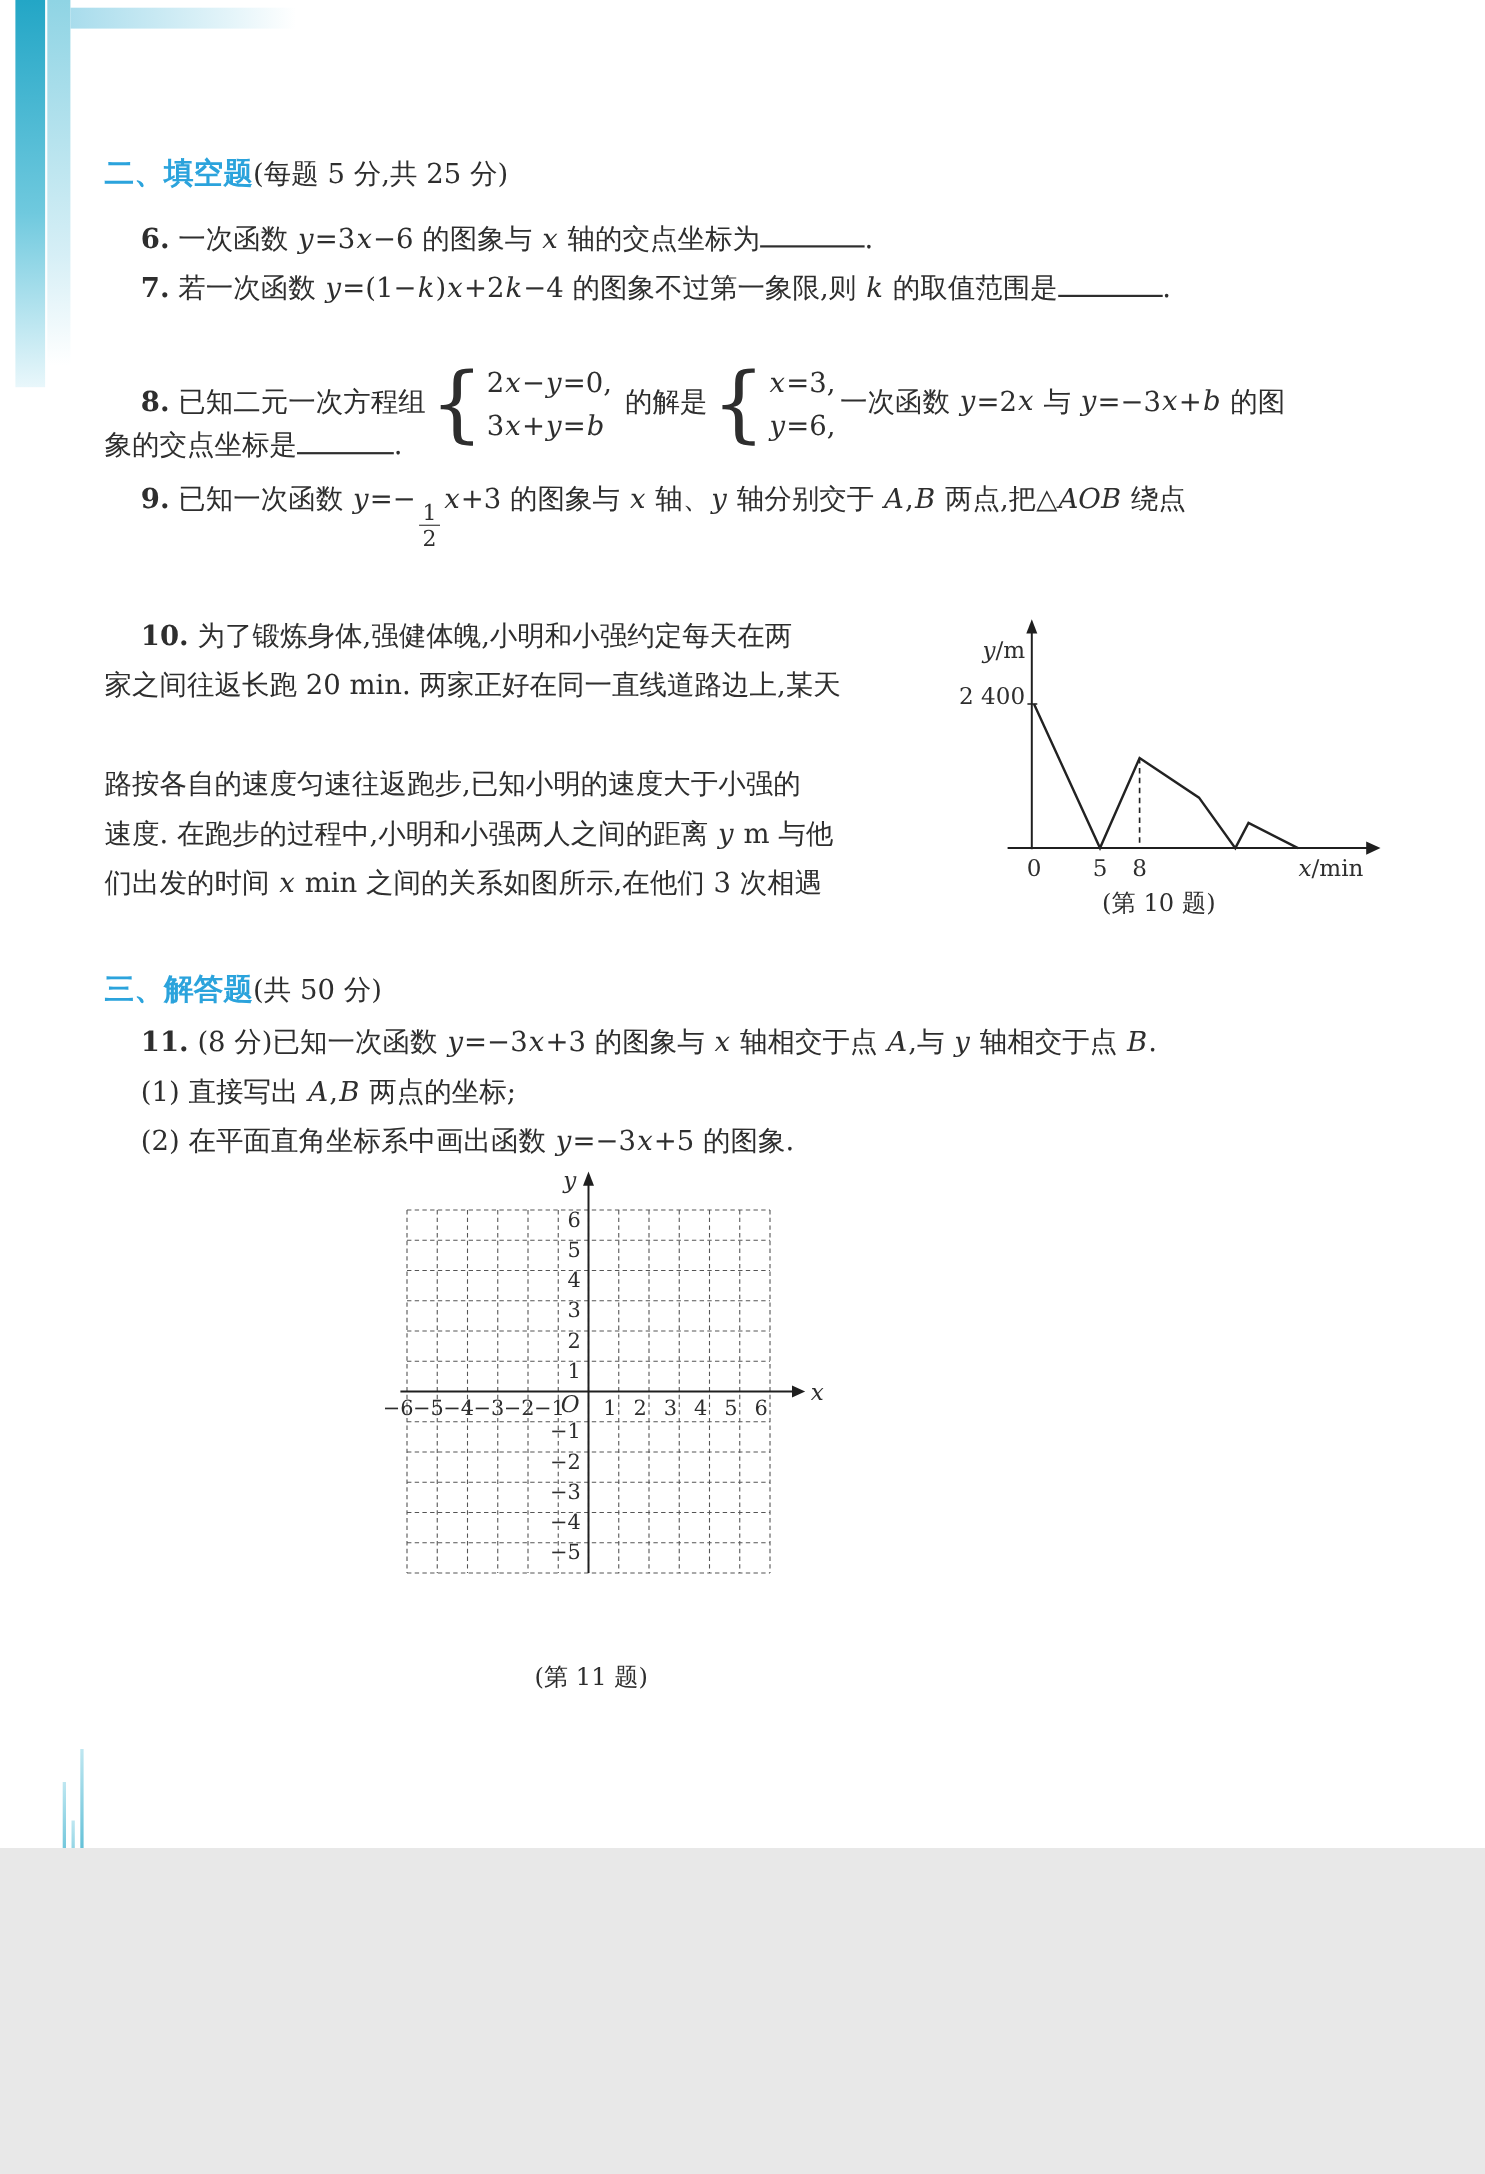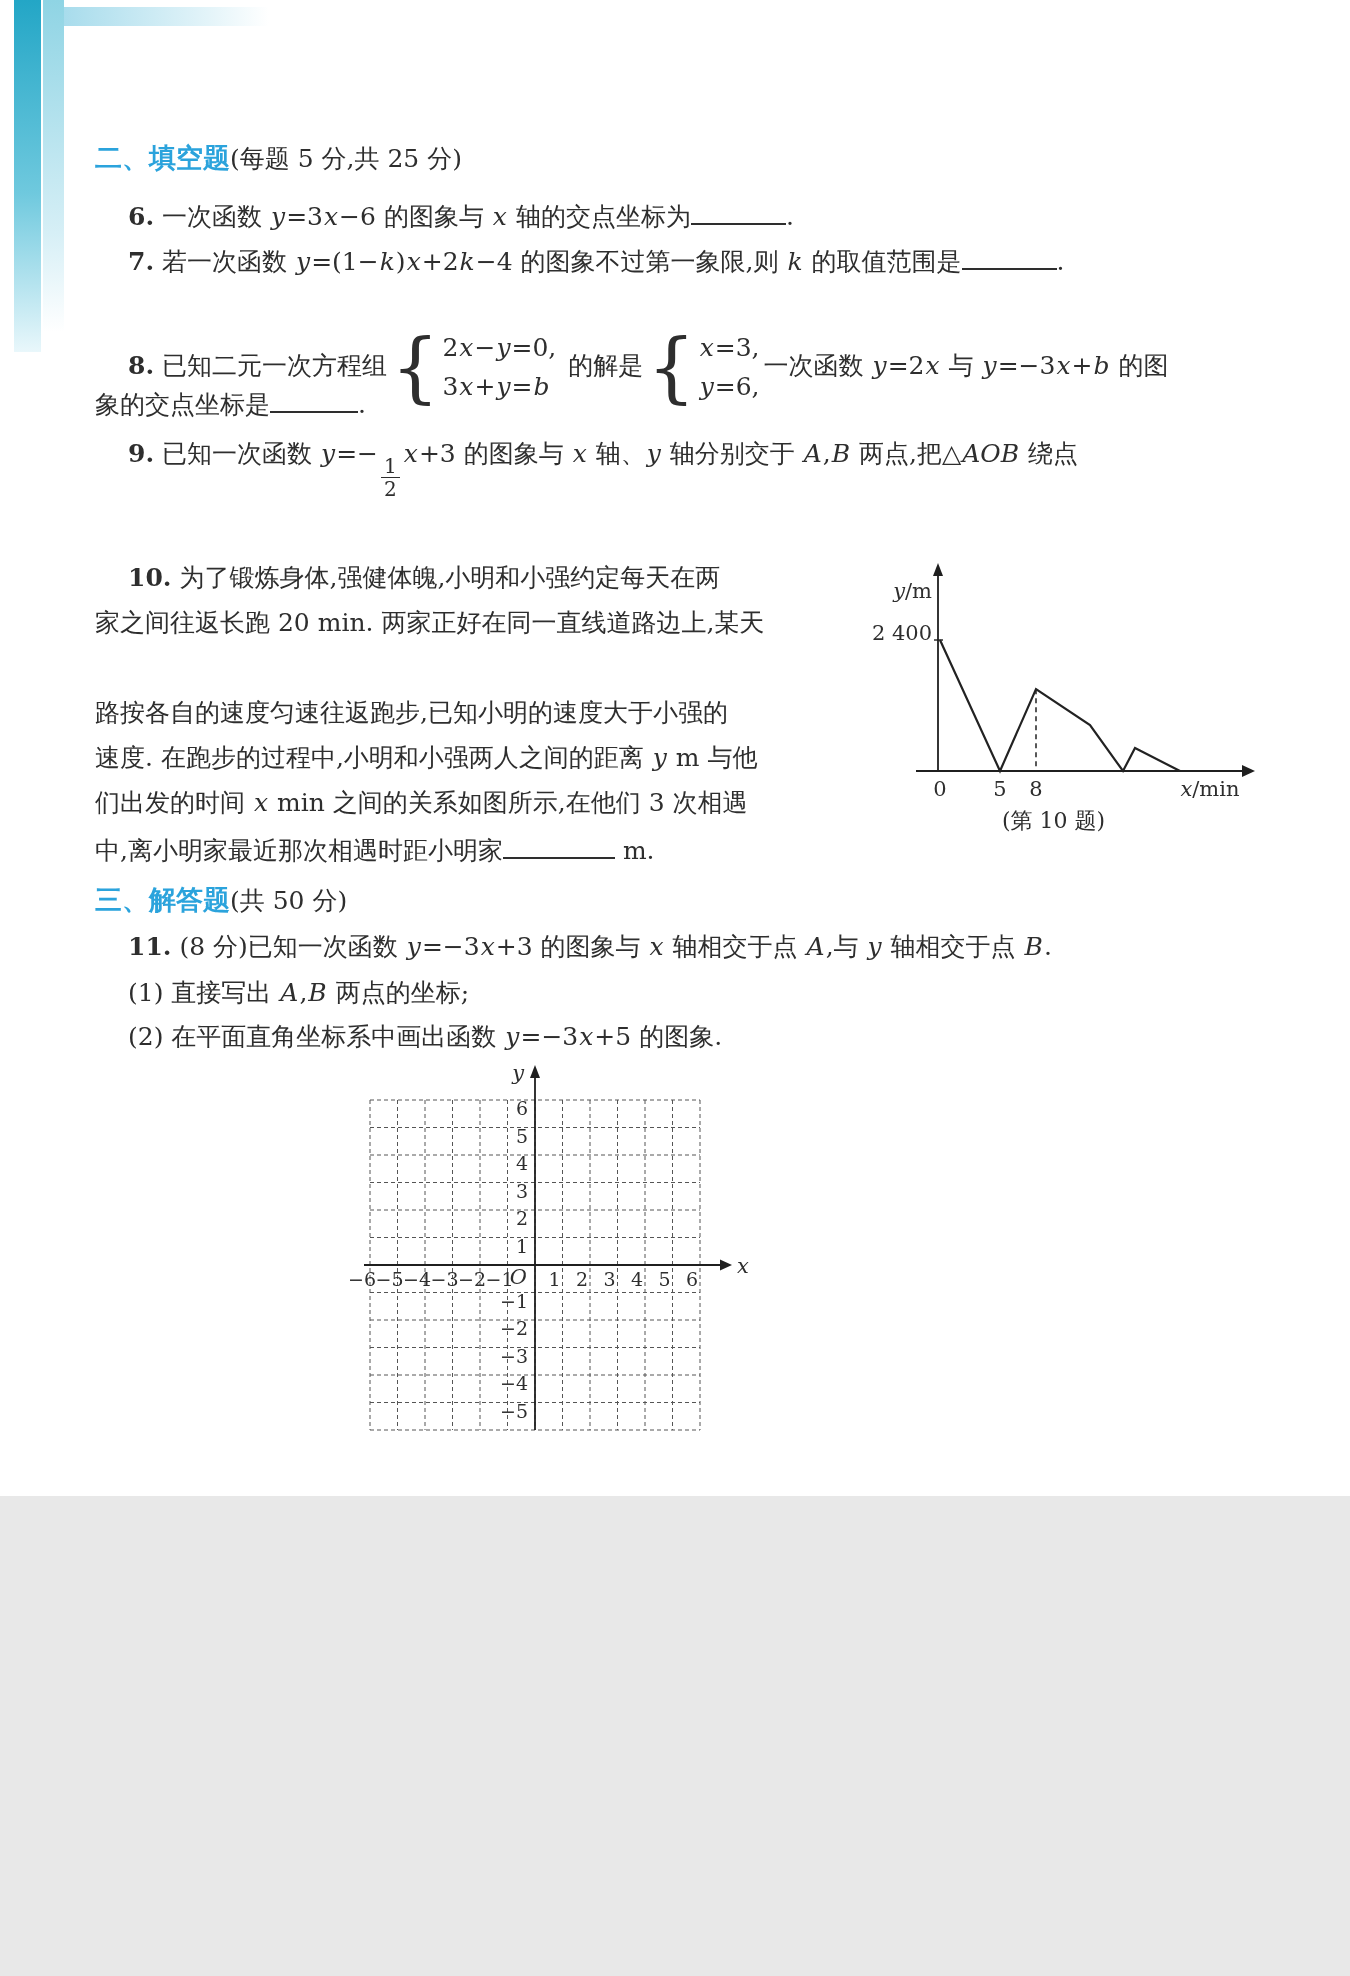--- a/index.html
+++ b/index.html
@@ -1,16 +1,16 @@
 <!DOCTYPE html>
 <html><head>
 <meta charset="utf-8">
 <style>
   html,body{margin:0;padding:0;background:#e8e8e8;}
-  .page{position:relative;width:1350px;height:1496px;background:#ffffff;overflow:hidden;
+  .page{position:relative;width:1350px;height:1680px;background:#ffffff;overflow:hidden;
         font-family:"DejaVu Serif","Liberation Serif",serif;color:#2e2e2e;}
   .line{position:absolute;font-size:25px;line-height:36px;white-space:nowrap;}
   .b{font-weight:bold;}
   .it{font-style:italic;padding:0 1px;}
   .blank{display:inline-block;border-bottom:2px solid #2e2e2e;height:1em;vertical-align:baseline;}
   .sec .t{color:#2ba3dc;font-weight:bold;font-size:27px;}
   .sec .m{font-size:25px;}
   .cases{display:inline-flex;align-items:center;vertical-align:middle;margin:0 4px;}
   .brace{font-size:76px;font-weight:300;line-height:1;margin-right:3px;}
   .rows{display:inline-flex;flex-direction:column;gap:12px;}
@@ -63,21 +63,20 @@
   <div class="line" style="left:128px;top:436px;"><span class="b">9.</span><span> 已知一次函数 </span><span class="it">y</span><span>=−</span><span class="frac">
         <span class="num">1</span>
         <span>2</span>
       </span><span class="it">x</span><span>+3 的图象与 </span><span class="it">x</span><span> 轴、</span><span class="it">y</span><span> 轴分别交于 </span><span class="it">A</span><span>,</span><span class="it">B</span><span> 两点,把△</span><span class="it">AOB</span><span> 绕点</span></div>
 
   <div class="line" style="left:128px;top:560px;"><span class="b">10.</span><span> 为了锻炼身体,强健体魄,小明和小强约定每天在两</span></div>
   <div class="line" style="left:95px;top:605px;"><span>家之间往返长跑 20 min. 两家正好在同一直线道路边上,某天</span></div>
   <div class="line" style="left:95px;top:695px;"><span>路按各自的速度匀速往返跑步,已知小明的速度大于小强的</span></div>
   <div class="line" style="left:95px;top:740px;"><span>速度. 在跑步的过程中,小明和小强两人之间的距离 </span><span class="it">y</span><span> m 与他</span></div>
   <div class="line" style="left:95px;top:785px;"><span>们出发的时间 </span><span class="it">x</span><span> min 之间的关系如图所示,在他们 3 次相遇</span></div>
-  <div class="line" style="left:95px;top:832px;"><span>中,离小明家最近那次相遇时距小明家</span><span class="blank" style="width: 112px;"></span><span> m.</span></div>
 
   <svg style="position:absolute;left:858px;top:560px;" width="400" height="290" viewBox="0 0 400 290">
     <line class="axis" x1="80" y1="12" x2="80" y2="212"></line>
     <polygon class="arrow" points="80,3 75,16 85,16"></polygon>
     <line class="axis" x1="58" y1="211" x2="386" y2="211"></line>
     <polygon class="arrow" points="397,211 384,205 384,217"></polygon>
     <line x1="76" y1="80" x2="85" y2="80" stroke="#1f1f1f" stroke-width="1.4"></line>
     <polyline id="q10-curve" fill="none" stroke="#222" stroke-width="2.2" points="82,80 142,211 178,129.125 232,165.15 265,211 277,188.075 322,211"></polyline>
     <line id="q10-guide" stroke="#222" stroke-width="1.5" stroke-dasharray="5 4" x1="178" x2="178" y1="129.125" y2="211"></line>
     <text x="74" y="38" text-anchor="end" class="axlabel2"><tspan class="itspan">y</tspan><tspan>/m</tspan></text>

